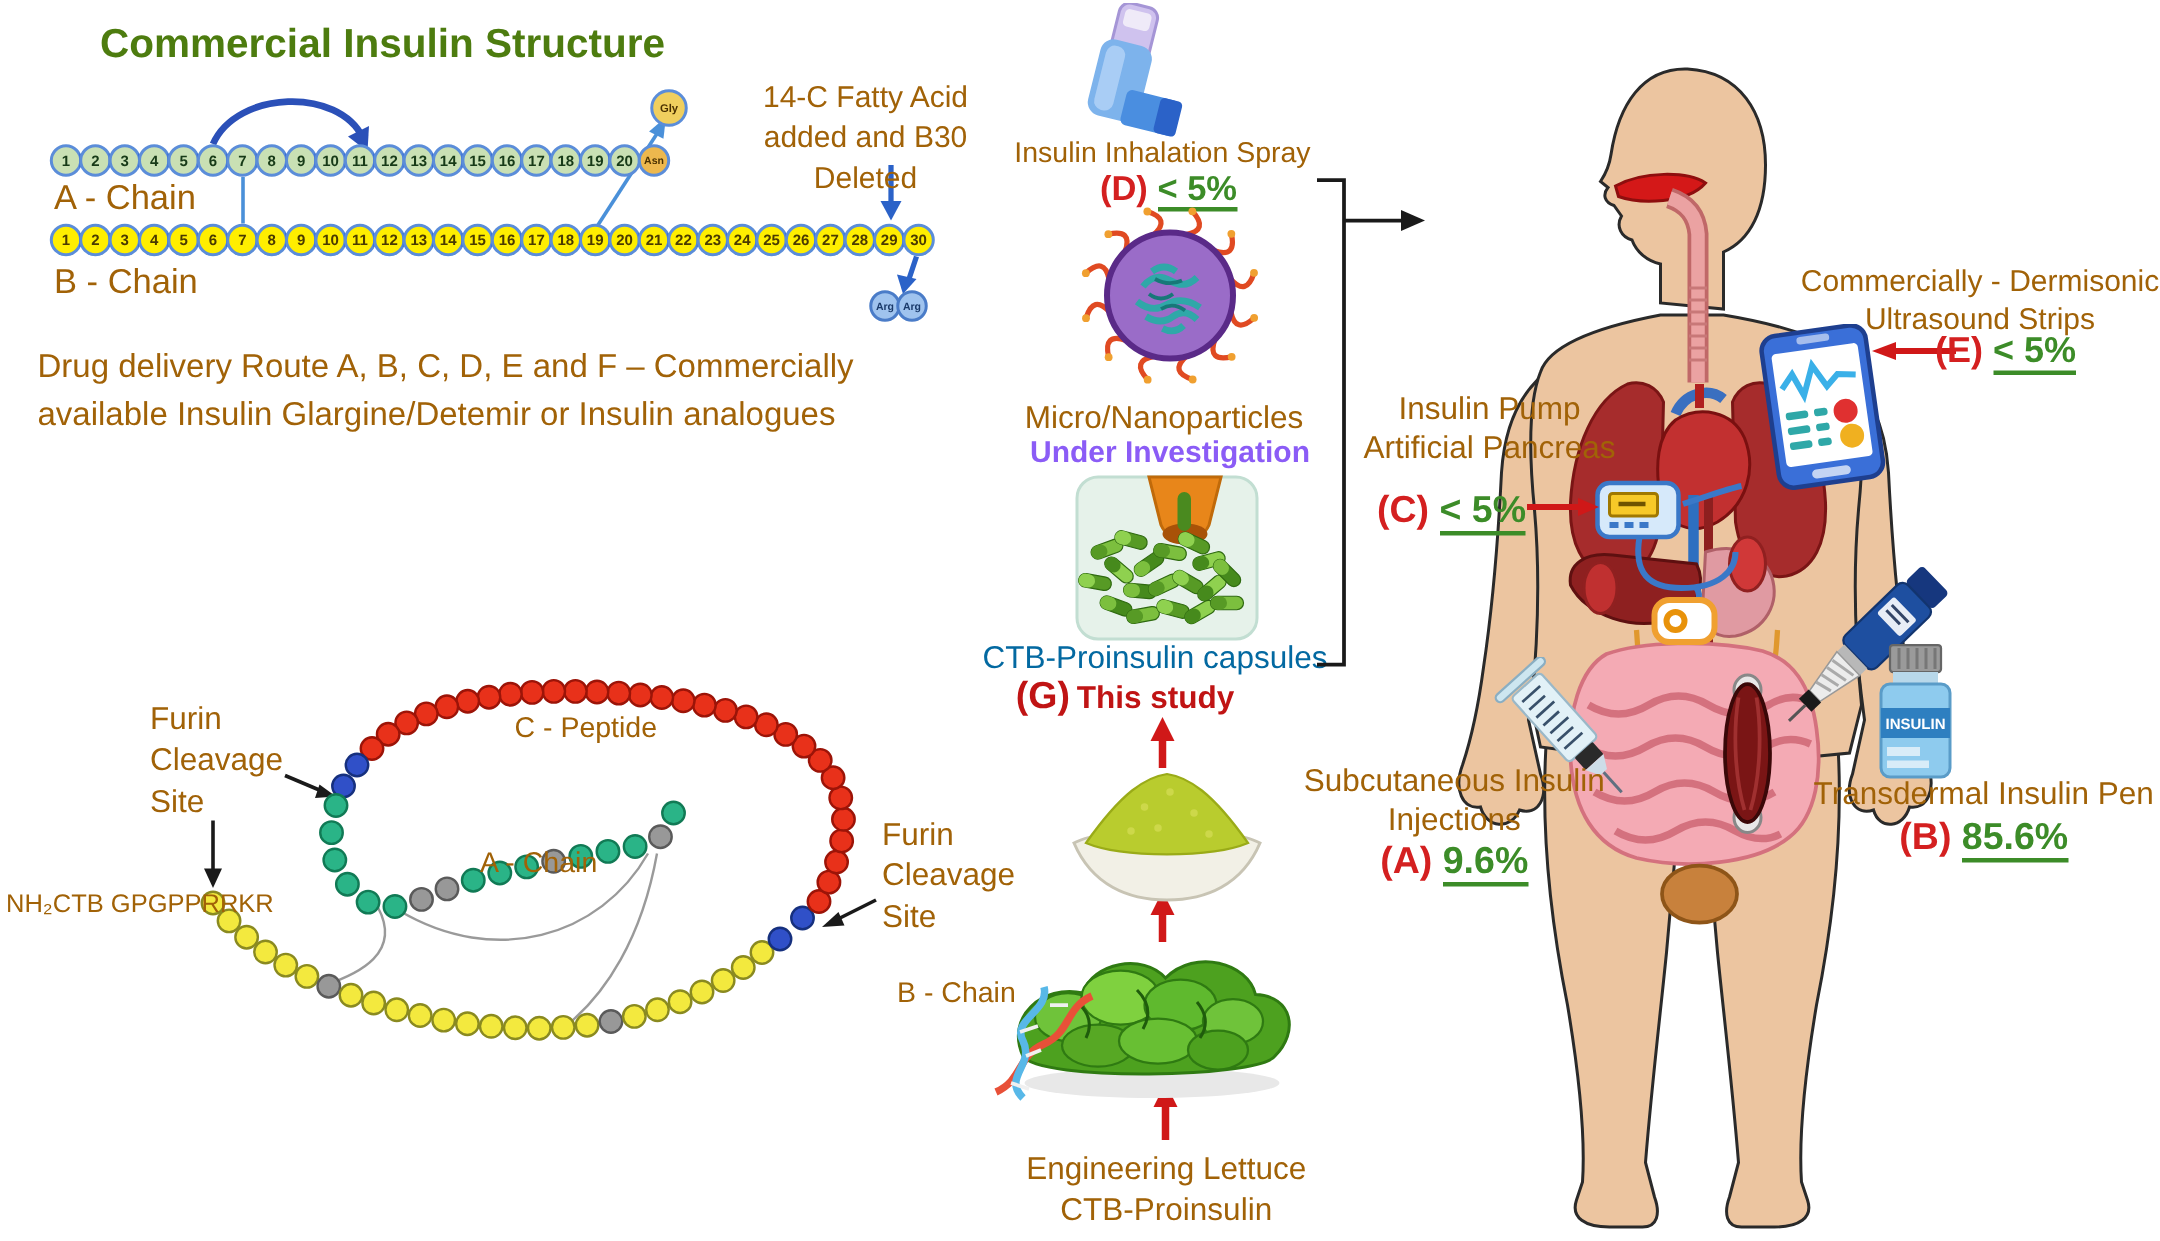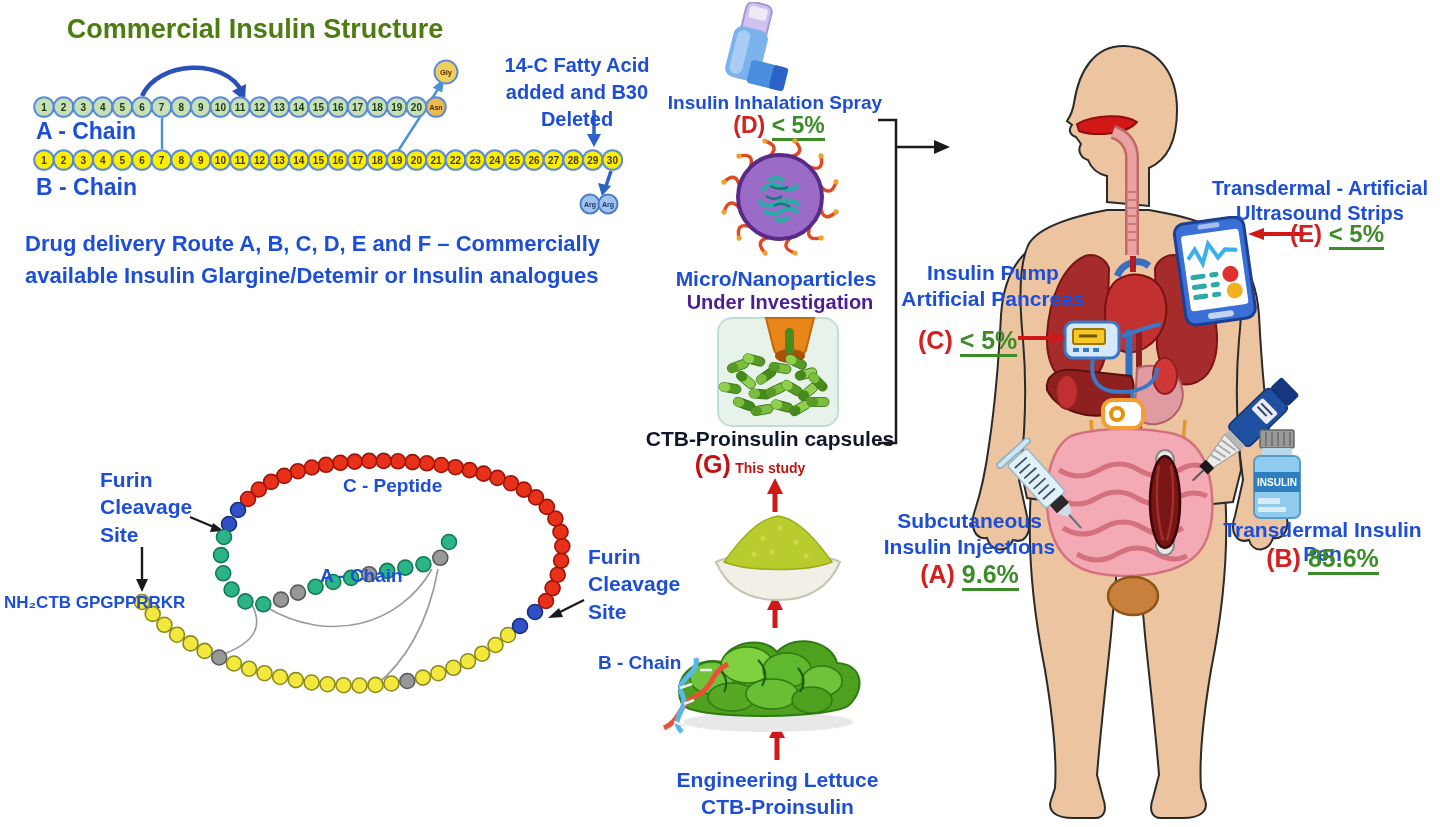--- a/index.html
+++ b/index.html
@@ -1,25 +1,25 @@
 <!DOCTYPE html>
 <html><head>
 <meta charset="utf-8">
 <style>
   html,body{margin:0;padding:0;background:#fff;}
   #fig{position:relative;width:1440px;height:827px;background:#fff;overflow:hidden;
        font-family:"Liberation Sans",sans-serif;}
   .abs{position:absolute;}
   .ctr{text-align:center;}
   .title-red{color:#4d7c0f;font-weight:bold;font-size:27px;}
-  .blk{color:#1d4ed8;font-weight:bold;}
+  .blk{color:#a16207;font-weight:normal;}
   .route{color:#d42020;font-weight:bold;}
   .pct{color:#3c8c28;font-weight:bold;border-bottom:3px solid #3c8c28;padding-bottom:0px;}
-  .grn{color:#4c1d95;font-weight:bold;}
-  .dkred{color:#0f172a;font-weight:bold;}
+  .grn{color:#8b5cf6;font-weight:bold;}
+  .dkred{color:#0369a1;font-weight:normal;}
   .red2{color:#c01414;font-weight:bold;}
   svg{display:block;}
 </style>
 </head>
 <body>
 
 <div id="fig">
 
   <div class="abs title-red ctr" style="left:40px;top:14px;width:430px;">Commercial Insulin Structure</div>
 
@@ -441,21 +441,21 @@
         </g>
         <g transform="translate(14,72) rotate(10)">
           <rect x="-11" y="-4.5" width="22" height="9" rx="4.5" fill="#579a25" stroke="#2f6a10" stroke-width="0.8"></rect>
           <rect x="-11" y="-4.5" width="11" height="9" rx="4.5" fill="#8fd14f"></rect>
         </g>
       </g>
   </svg>
   <div class="abs dkred ctr" style="left:640px;top:427px;width:260px;font-size:21px;">CTB-Proinsulin capsules</div>
   <div class="abs ctr" style="left:640px;top:450px;width:220px;">
     <span class="red2" style="font-size:25px;">(G)</span>
-    <span class="red2" style="font-size:14px;">This study</span>
+    <span class="red2" style="font-size:21px;">This study</span>
   </div>
 
   <svg class="abs" style="left:752px;top:468px;" width="48" height="300" viewBox="0 0 48 300">
     <g fill="#d01818" stroke="#d01818">
       <line x1="23" y1="44" x2="23" y2="22" stroke-width="5"></line>
       <polygon points="23,10 15,26 31,26" stroke="none"></polygon>
       <line x1="23" y1="160" x2="23" y2="138" stroke-width="5"></line>
       <polygon points="23,126 15,142 31,142" stroke="none"></polygon>
       <line x1="25" y1="292" x2="25" y2="268" stroke-width="5"></line>
       <polygon points="25,254 17,270 33,270" stroke="none"></polygon>
@@ -643,21 +643,21 @@
         <line x1="56" y1="43" x2="72" y2="43"></line>
           <line x1="56" y1="50" x2="70" y2="50"></line>
         <line x1="56" y1="57" x2="72" y2="57"></line>
       </g>
       <rect x="57" y="66" width="16" height="11" rx="1" fill="#2a2a2a"></rect>
       <polygon points="57,77 73,77 68,86 62,86" fill="#cddde8"></polygon>
       <line x1="65" y1="86" x2="65" y2="104" stroke="#607080" stroke-width="2"></line>
     </g>
   </svg>
 
-  <div class="abs blk ctr" style="left:1200px;top:176px;width:240px;font-size:20px;line-height:1.25;">Transdermal - Artificial Ultrasound Strips</div>
+  <div class="abs blk ctr" style="left:1200px;top:176px;width:240px;font-size:20px;line-height:1.25;">Commercially - Dermisonic Ultrasound Strips</div>
   <svg class="abs" style="left:1246px;top:226px;" width="60" height="16" viewBox="0 0 60 16">
     <line x1="58" y1="8" x2="16" y2="8" stroke="#d01818" stroke-width="4"></line>
     <polygon points="2,8 18,2 18,14" fill="#d01818"></polygon>
   </svg>
   <div class="abs" style="left:1290px;top:220px;font-size:24px;white-space:nowrap;">
     <span class="route">(E)</span>
     <span class="pct">&lt; 5%</span>
   </div>
 
   <div class="abs blk ctr" style="left:898px;top:260px;width:190px;font-size:21px;line-height:1.25;">Insulin Pump Artificial Pancreas</div>

